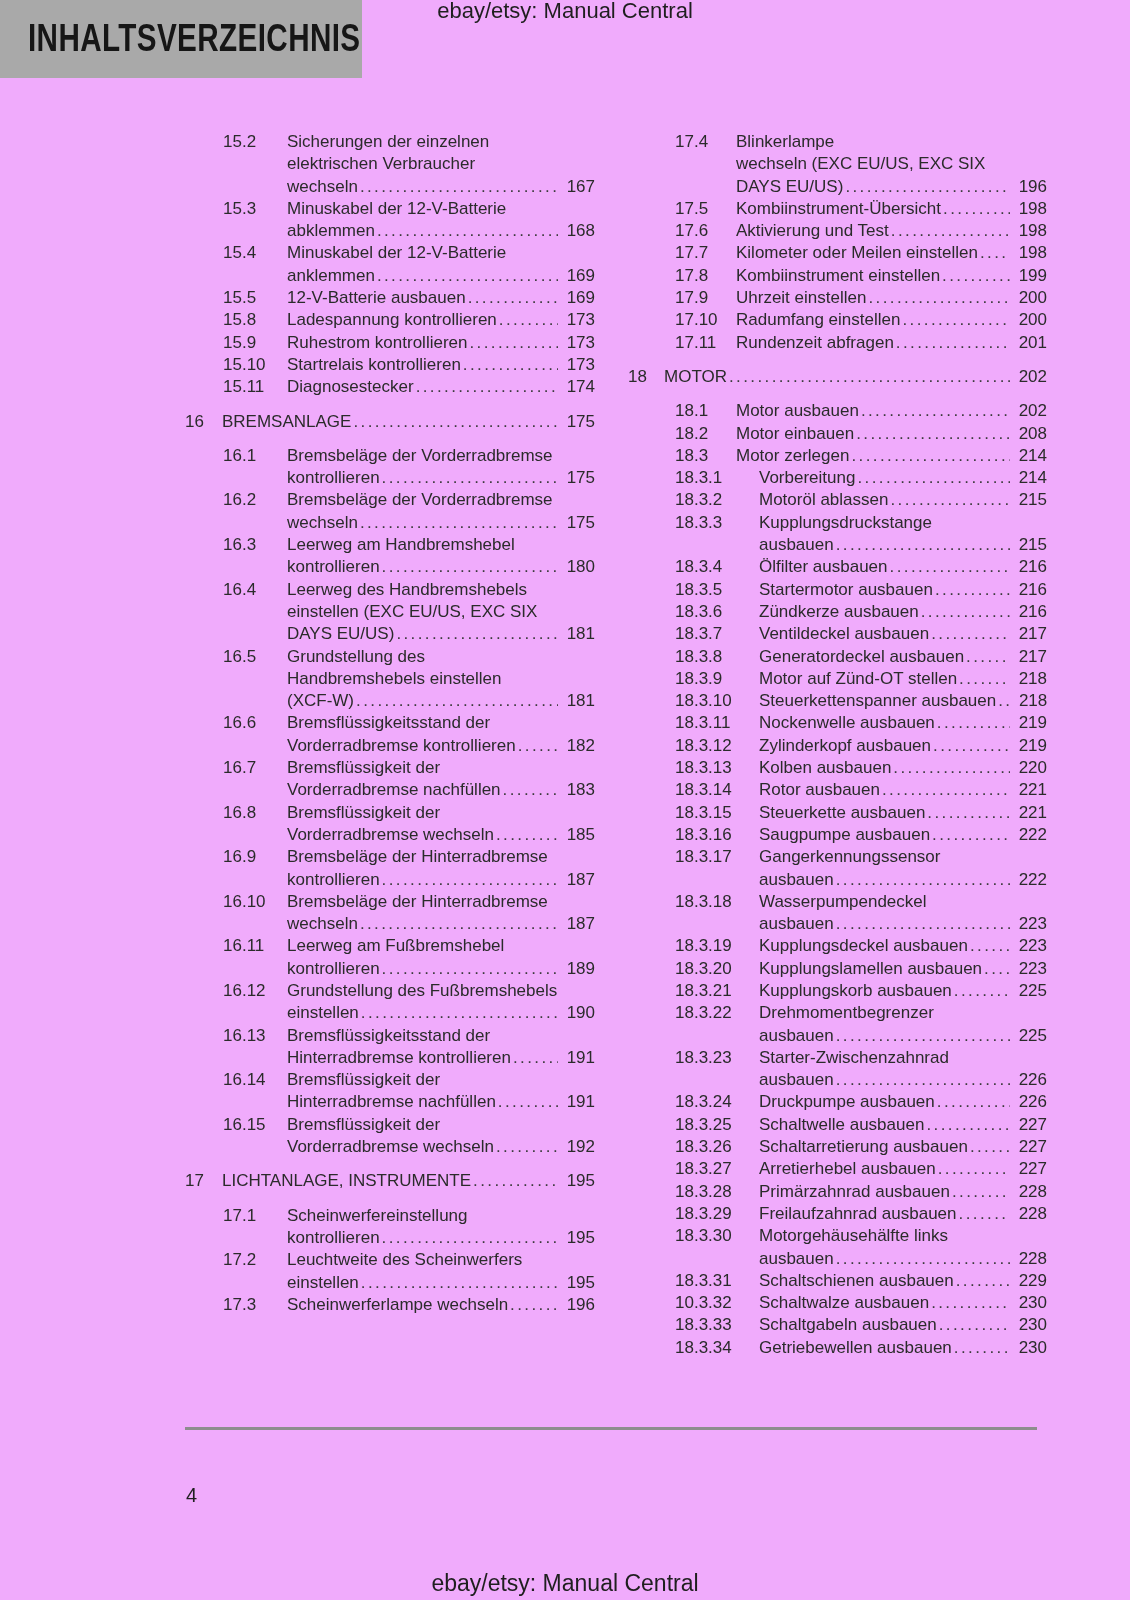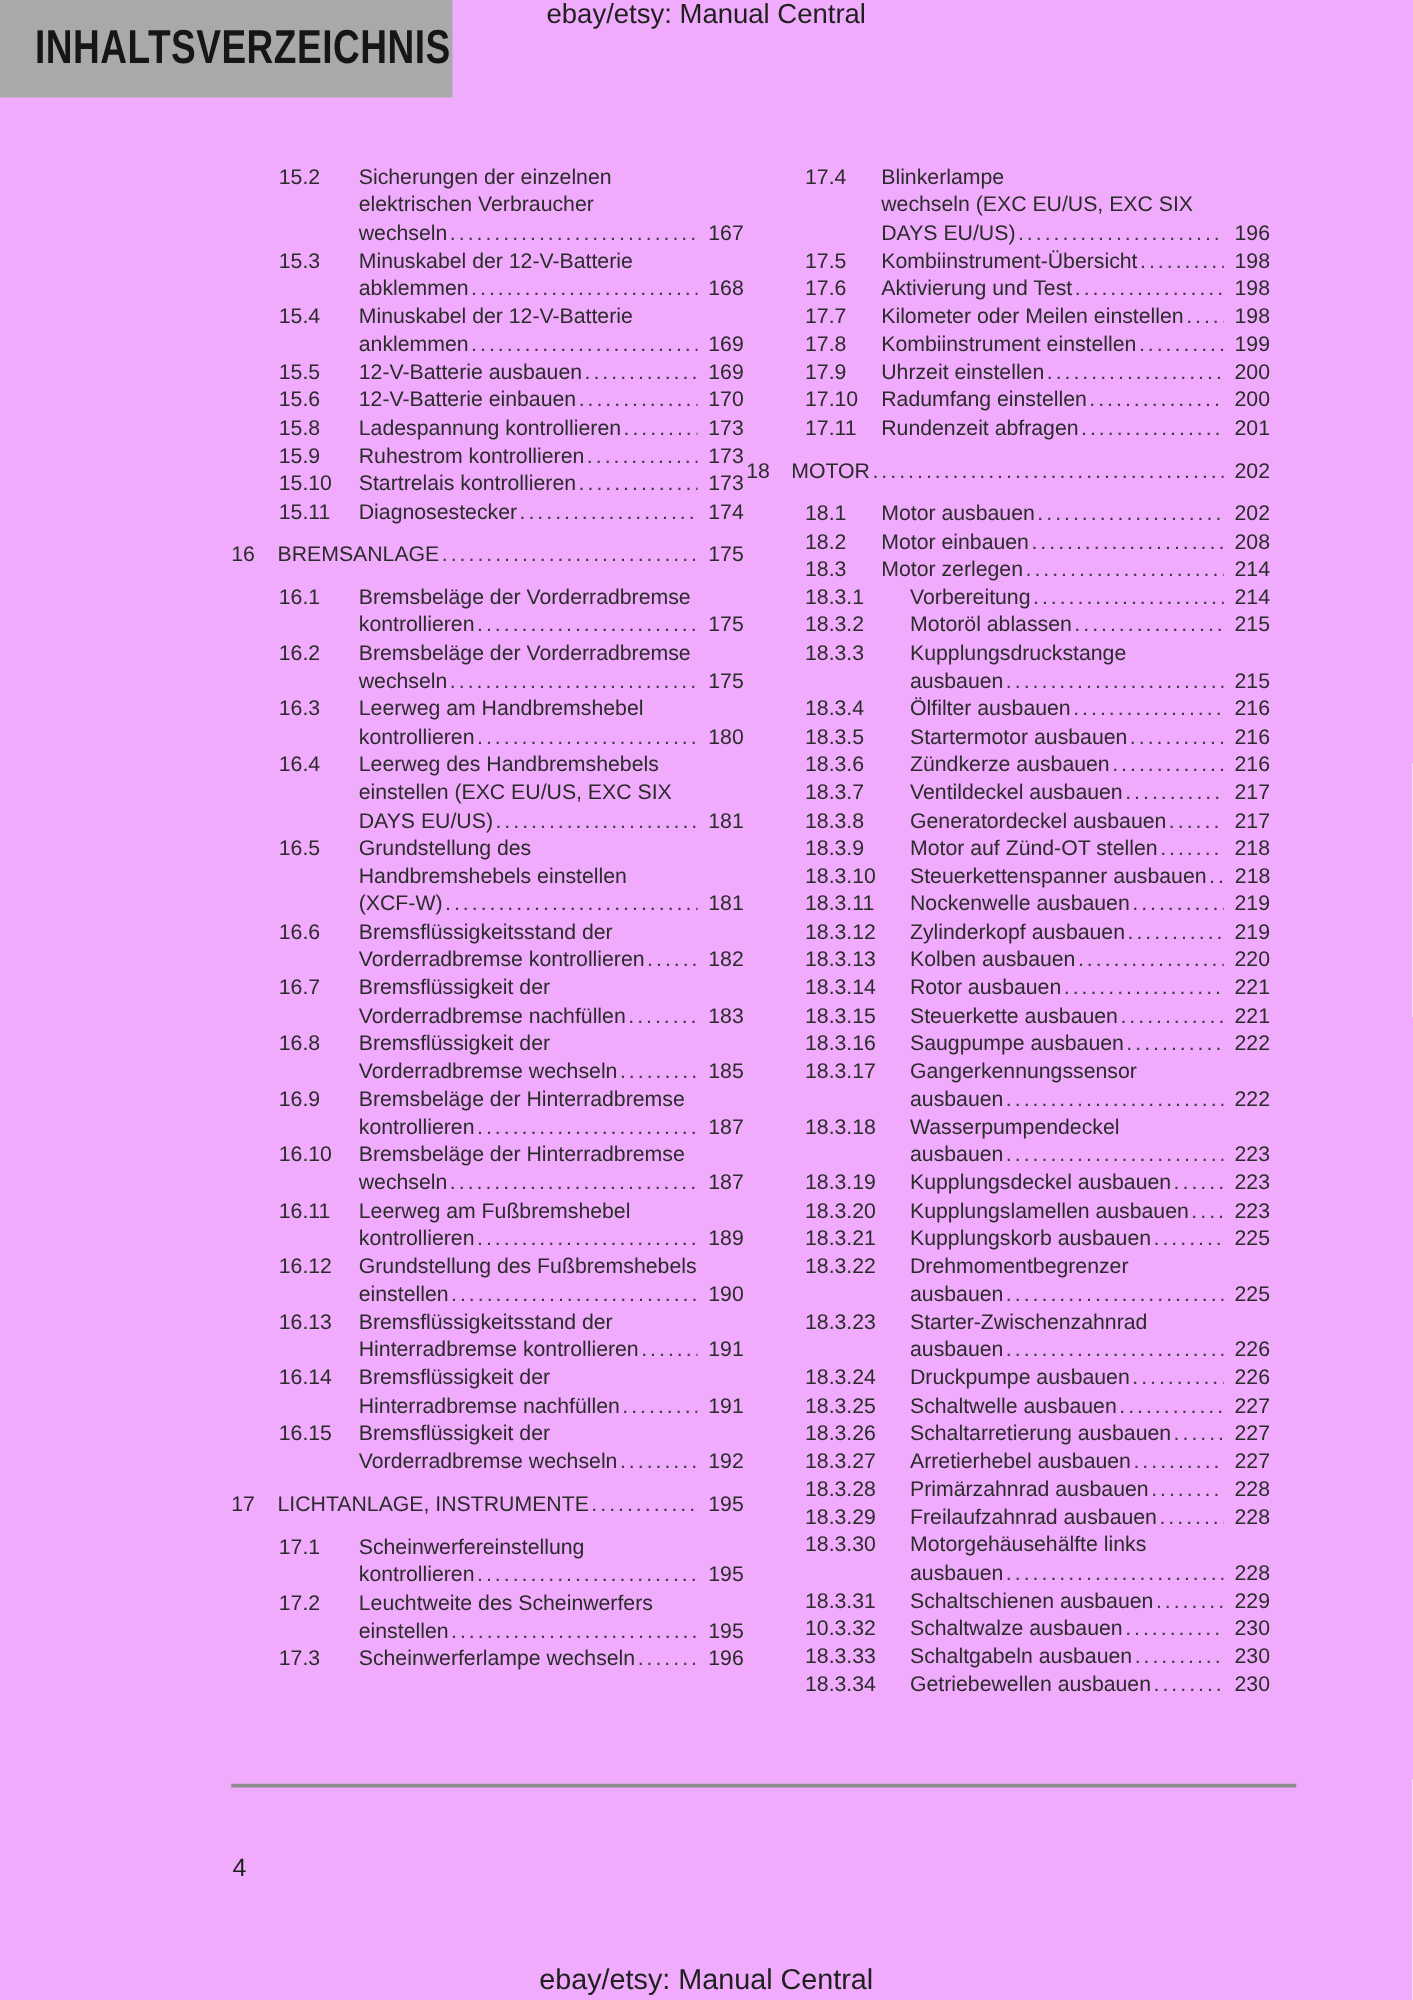--- a/index.html
+++ b/index.html
@@ -29,21 +29,21 @@
     font-size:38px;font-weight:bold;color:#161616;
     letter-spacing:0.5px;white-space:nowrap;
     transform:scaleX(0.78);transform-origin:left top;
   }
   
   .col{
     position:absolute;top:131px;
     font-size:17px;line-height:22.3px;
   }
   .col-left{left:185px;width:410px;}
-  .col-right{left:597px;width:419px;}
+  .col-right{left:628px;width:419px;}
   .entry{display:flex;align-items:flex-start;}
   .entry .num{flex:none;}
   .entry .body{flex:1;min-width:0;display:block;}
   .pre{display:block;white-space:nowrap;}
   .last{display:flex;align-items:baseline;}
   .last .txt{flex:none;white-space:nowrap;padding-right:2px;}
   .dots{
     flex:1;overflow:hidden;white-space:nowrap;
     letter-spacing:2.4px;color:#3a3a3a;margin-right:7px;
     min-width:12px;
@@ -124,30 +124,20 @@
         <span class="num">15.5</span>
         <span class="body">
           <span class="last">
             <span class="txt">12-V-Batterie ausbauen</span>
             <span class="dots"></span>
             <span class="pg">169</span>
           </span>
         </span>
       </div>
       <div class="entry sub">
-        <span class="num">15.6</span>
-        <span class="body">
-          <span class="last">
-            <span class="txt">12-V-Batterie einbauen</span>
-            <span class="dots"></span>
-            <span class="pg">170</span>
-          </span>
-        </span>
-      </div>
-      <div class="entry sub">
         <span class="num">15.8</span>
         <span class="body">
           <span class="last">
             <span class="txt">Ladespannung kontrollieren</span>
             <span class="dots"></span>
             <span class="pg">173</span>
           </span>
         </span>
       </div>
       <div class="entry sub">

